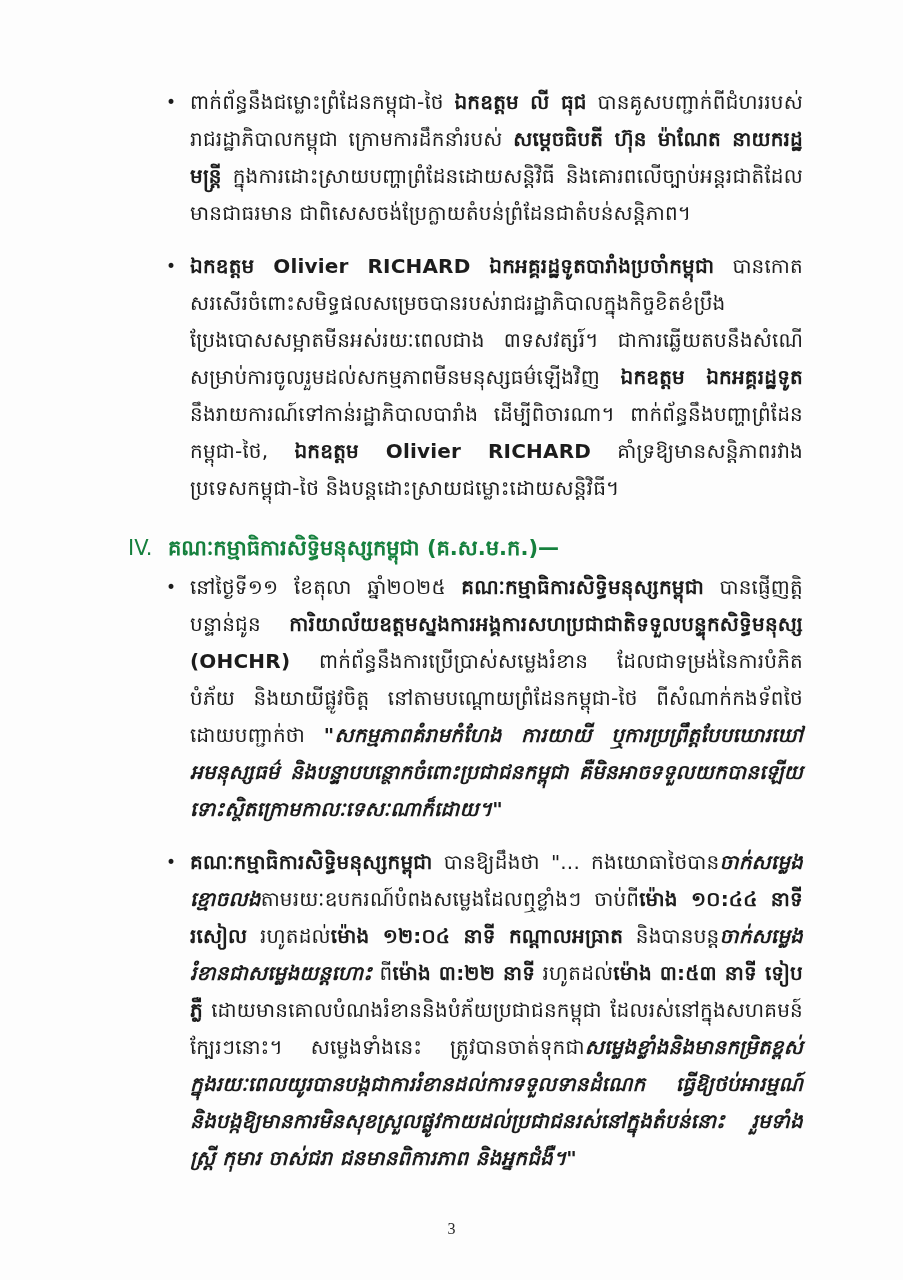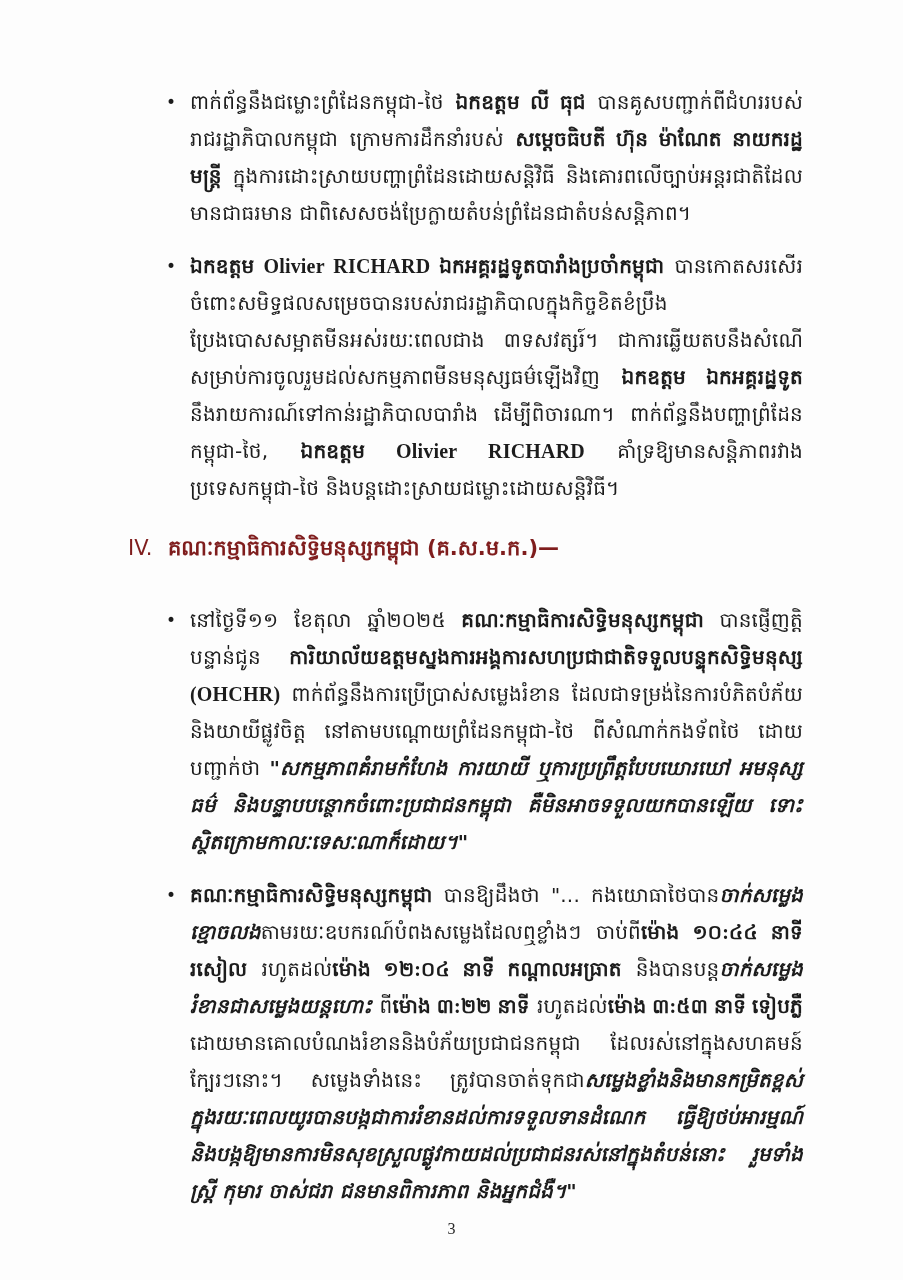--- a/index.html
+++ b/index.html
@@ -35,27 +35,27 @@
     line-height: 37px;
     color: #1c1c1c;
   }
   .btext {
     flex: 1 1 auto;
     font-size: 20px;
     line-height: 37px;
     text-align: justify;
     letter-spacing: 0.2px;
   }
-  .run-b  { font-weight: 700; font-family: Liberation Serif, serif; }
+  .run-b  { font-weight: 700; }
   .run-bi { font-weight: 700; font-style: italic; }
   .section-heading {
     display: flex;
     align-items: flex-start;
-    margin: 24px 0 37px 0;
-    color: #7f1d1d;
+    margin: 24px 0 4px 0;
+    color: #15803d;
     font-weight: 700;
     font-size: 21px;
     line-height: 34px;
   }
   .section-numeral {
     flex: 0 0 40px;
     font-weight: 400;
   }
   .section-title { flex: 1 1 auto; }
   .page-number {

